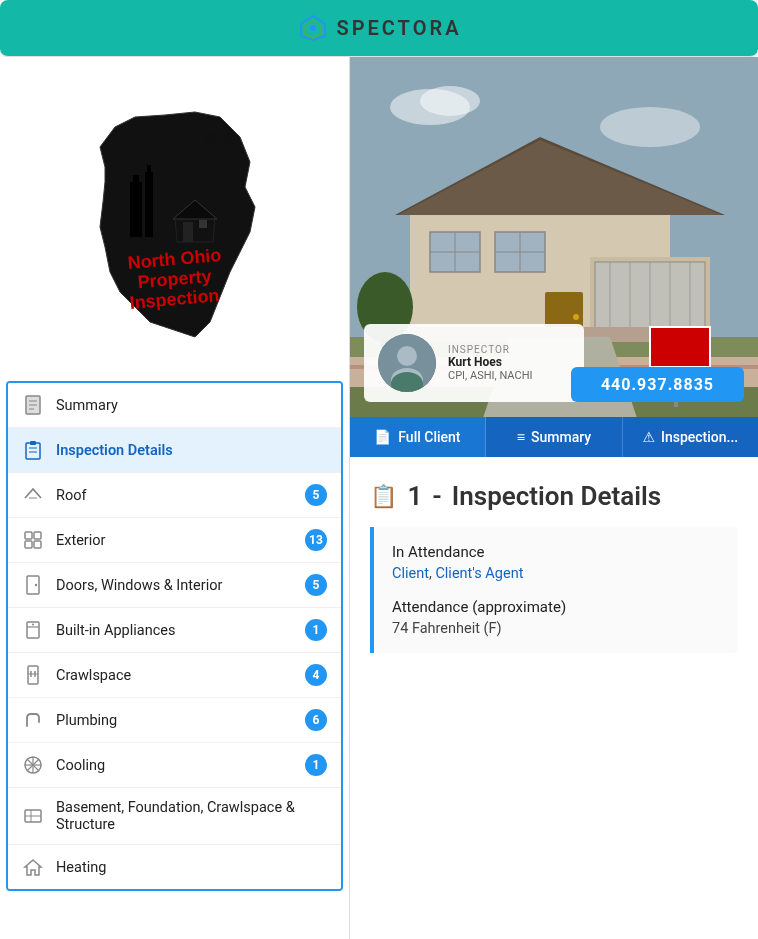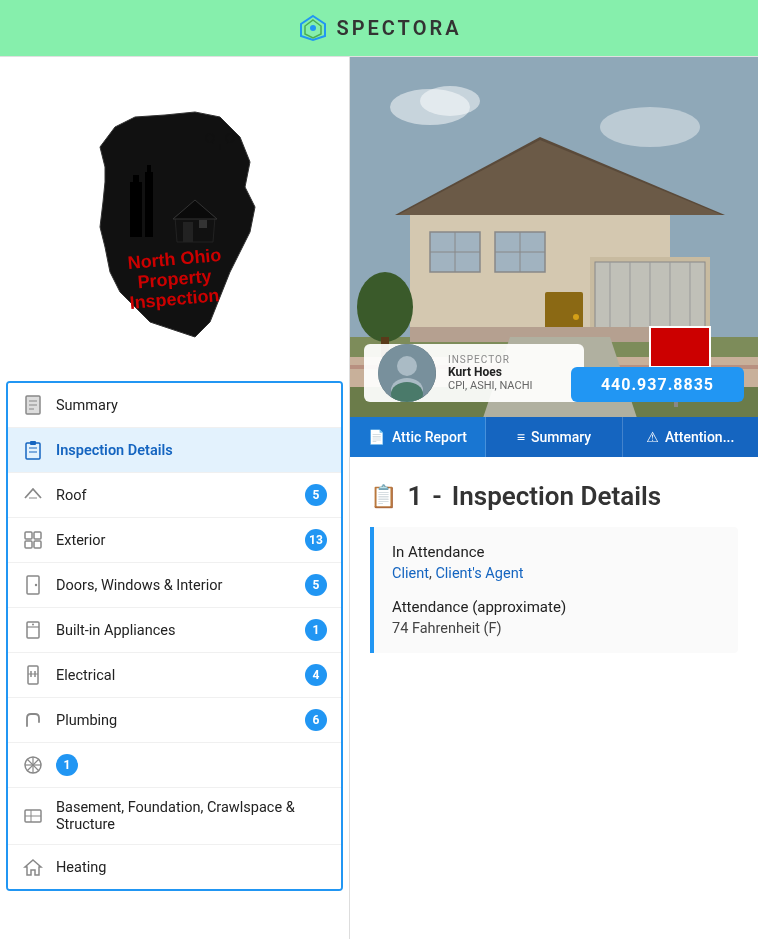--- a/index.html
+++ b/index.html
@@ -6,27 +6,28 @@
     body {
       font-family: -apple-system, BlinkMacSystemFont, 'Segoe UI', Roboto, sans-serif;
       background: #f5f5f5;
       width: 758px;
       min-height: 939px;
       overflow-x: hidden;
     }
 
     
     .top-bar {
-      background: #86efac;
+      background: #14b8a6;
       display: flex;
       align-items: center;
       justify-content: center;
       padding: 12px 0;
       border-bottom: 1px solid #e0e0e0;
       gap: 8px;
+      border-radius: 8px;
     }
     .top-bar-logo {
       width: 32px;
       height: 32px;
     }
     .top-bar-title {
       font-size: 20px;
       font-weight: 600;
       letter-spacing: 3px;
       color: #333;
@@ -153,21 +154,21 @@
       height: 100%;
     }
 
     
     .inspector-card {
       position: absolute;
       bottom: 55px;
       left: 14px;
       background: rgba(255,255,255,0.93);
       border-radius: 6px;
-      padding: 0 14px;
+      padding: 10px 14px;
       display: flex;
       align-items: center;
       gap: 12px;
       min-width: 220px;
     }
 
     .inspector-avatar {
       width: 58px;
       height: 58px;
       border-radius: 50%;
@@ -421,21 +422,21 @@
 
       <div class="nav-item">
         <span class="nav-icon">
           <svg width="16" height="20" viewBox="0 0 16 20" fill="none">
               <rect x="3" y="1" width="10" height="18" rx="1" stroke="#888" stroke-width="1.5"></rect>
               <line x1="6" y1="6" x2="6" y2="12" stroke="#888" stroke-width="1.5"></line>
               <line x1="10" y1="6" x2="10" y2="12" stroke="#888" stroke-width="1.5"></line>
               <line x1="3" y1="9" x2="13" y2="9" stroke="#888" stroke-width="1"></line>
             </svg>
         </span>
-        <span class="nav-label">Electrical</span>
+        <span class="nav-label">Crawlspace</span>
         <span class="nav-badge">4</span>
       </div>
 
       <div class="nav-item">
         <span class="nav-icon">
           <svg width="20" height="20" viewBox="0 0 20 20" fill="none">
               <path d="M4,16 L4,8 Q4,4 8,4 L12,4 Q16,4 16,8 L16,12" stroke="#888" stroke-width="1.8" fill="none" stroke-linecap="round"></path>
             </svg>
         </span>
         <span class="nav-label">Plumbing</span>
@@ -445,20 +446,21 @@
       <div class="nav-item">
         <span class="nav-icon">
           <svg width="20" height="20" viewBox="0 0 20 20" fill="none">
               <circle cx="10" cy="10" r="8" stroke="#888" stroke-width="1.5"></circle>
               <line x1="10" y1="2" x2="10" y2="18" stroke="#888" stroke-width="1.2"></line>
               <line x1="2" y1="10" x2="18" y2="10" stroke="#888" stroke-width="1.2"></line>
               <line x1="4" y1="4" x2="16" y2="16" stroke="#888" stroke-width="1.2"></line>
               <line x1="16" y1="4" x2="4" y2="16" stroke="#888" stroke-width="1.2"></line>
             </svg>
         </span>
+        <span class="nav-label">Cooling</span>
         <span class="nav-badge">1</span>
       </div>
 
       <div class="nav-item">
         <span class="nav-icon">
           <svg width="20" height="20" viewBox="0 0 20 20" fill="none">
               <rect x="2" y="4" width="16" height="12" rx="1" stroke="#888" stroke-width="1.5" fill="none"></rect>
               <line x1="2" y1="10" x2="18" y2="10" stroke="#888" stroke-width="1.2"></line>
               <line x1="8" y1="4" x2="8" y2="16" stroke="#888" stroke-width="1"></line>
             </svg>
@@ -553,29 +555,29 @@
 
       
       <div class="phone-badge">
         <span>440.937.8835</span>
       </div>
 
       
       <div class="tab-bar">
         <div class="tab-btn active">
           <span>📄</span>
-          <span>Attic Report</span>
+          <span>Full Client</span>
         </div>
         <div class="tab-btn">
           <span>≡</span>
           <span>Summary</span>
         </div>
         <div class="tab-btn">
           <span>⚠</span>
-          <span>Attention...</span>
+          <span>Inspection...</span>
         </div>
       </div>
     </div>
 
     <div class="main-content">
       <div class="section-title">
         <span class="section-title-icon">📋</span>
         <span>1</span>
         <span> - </span>
         <span>Inspection Details</span>

